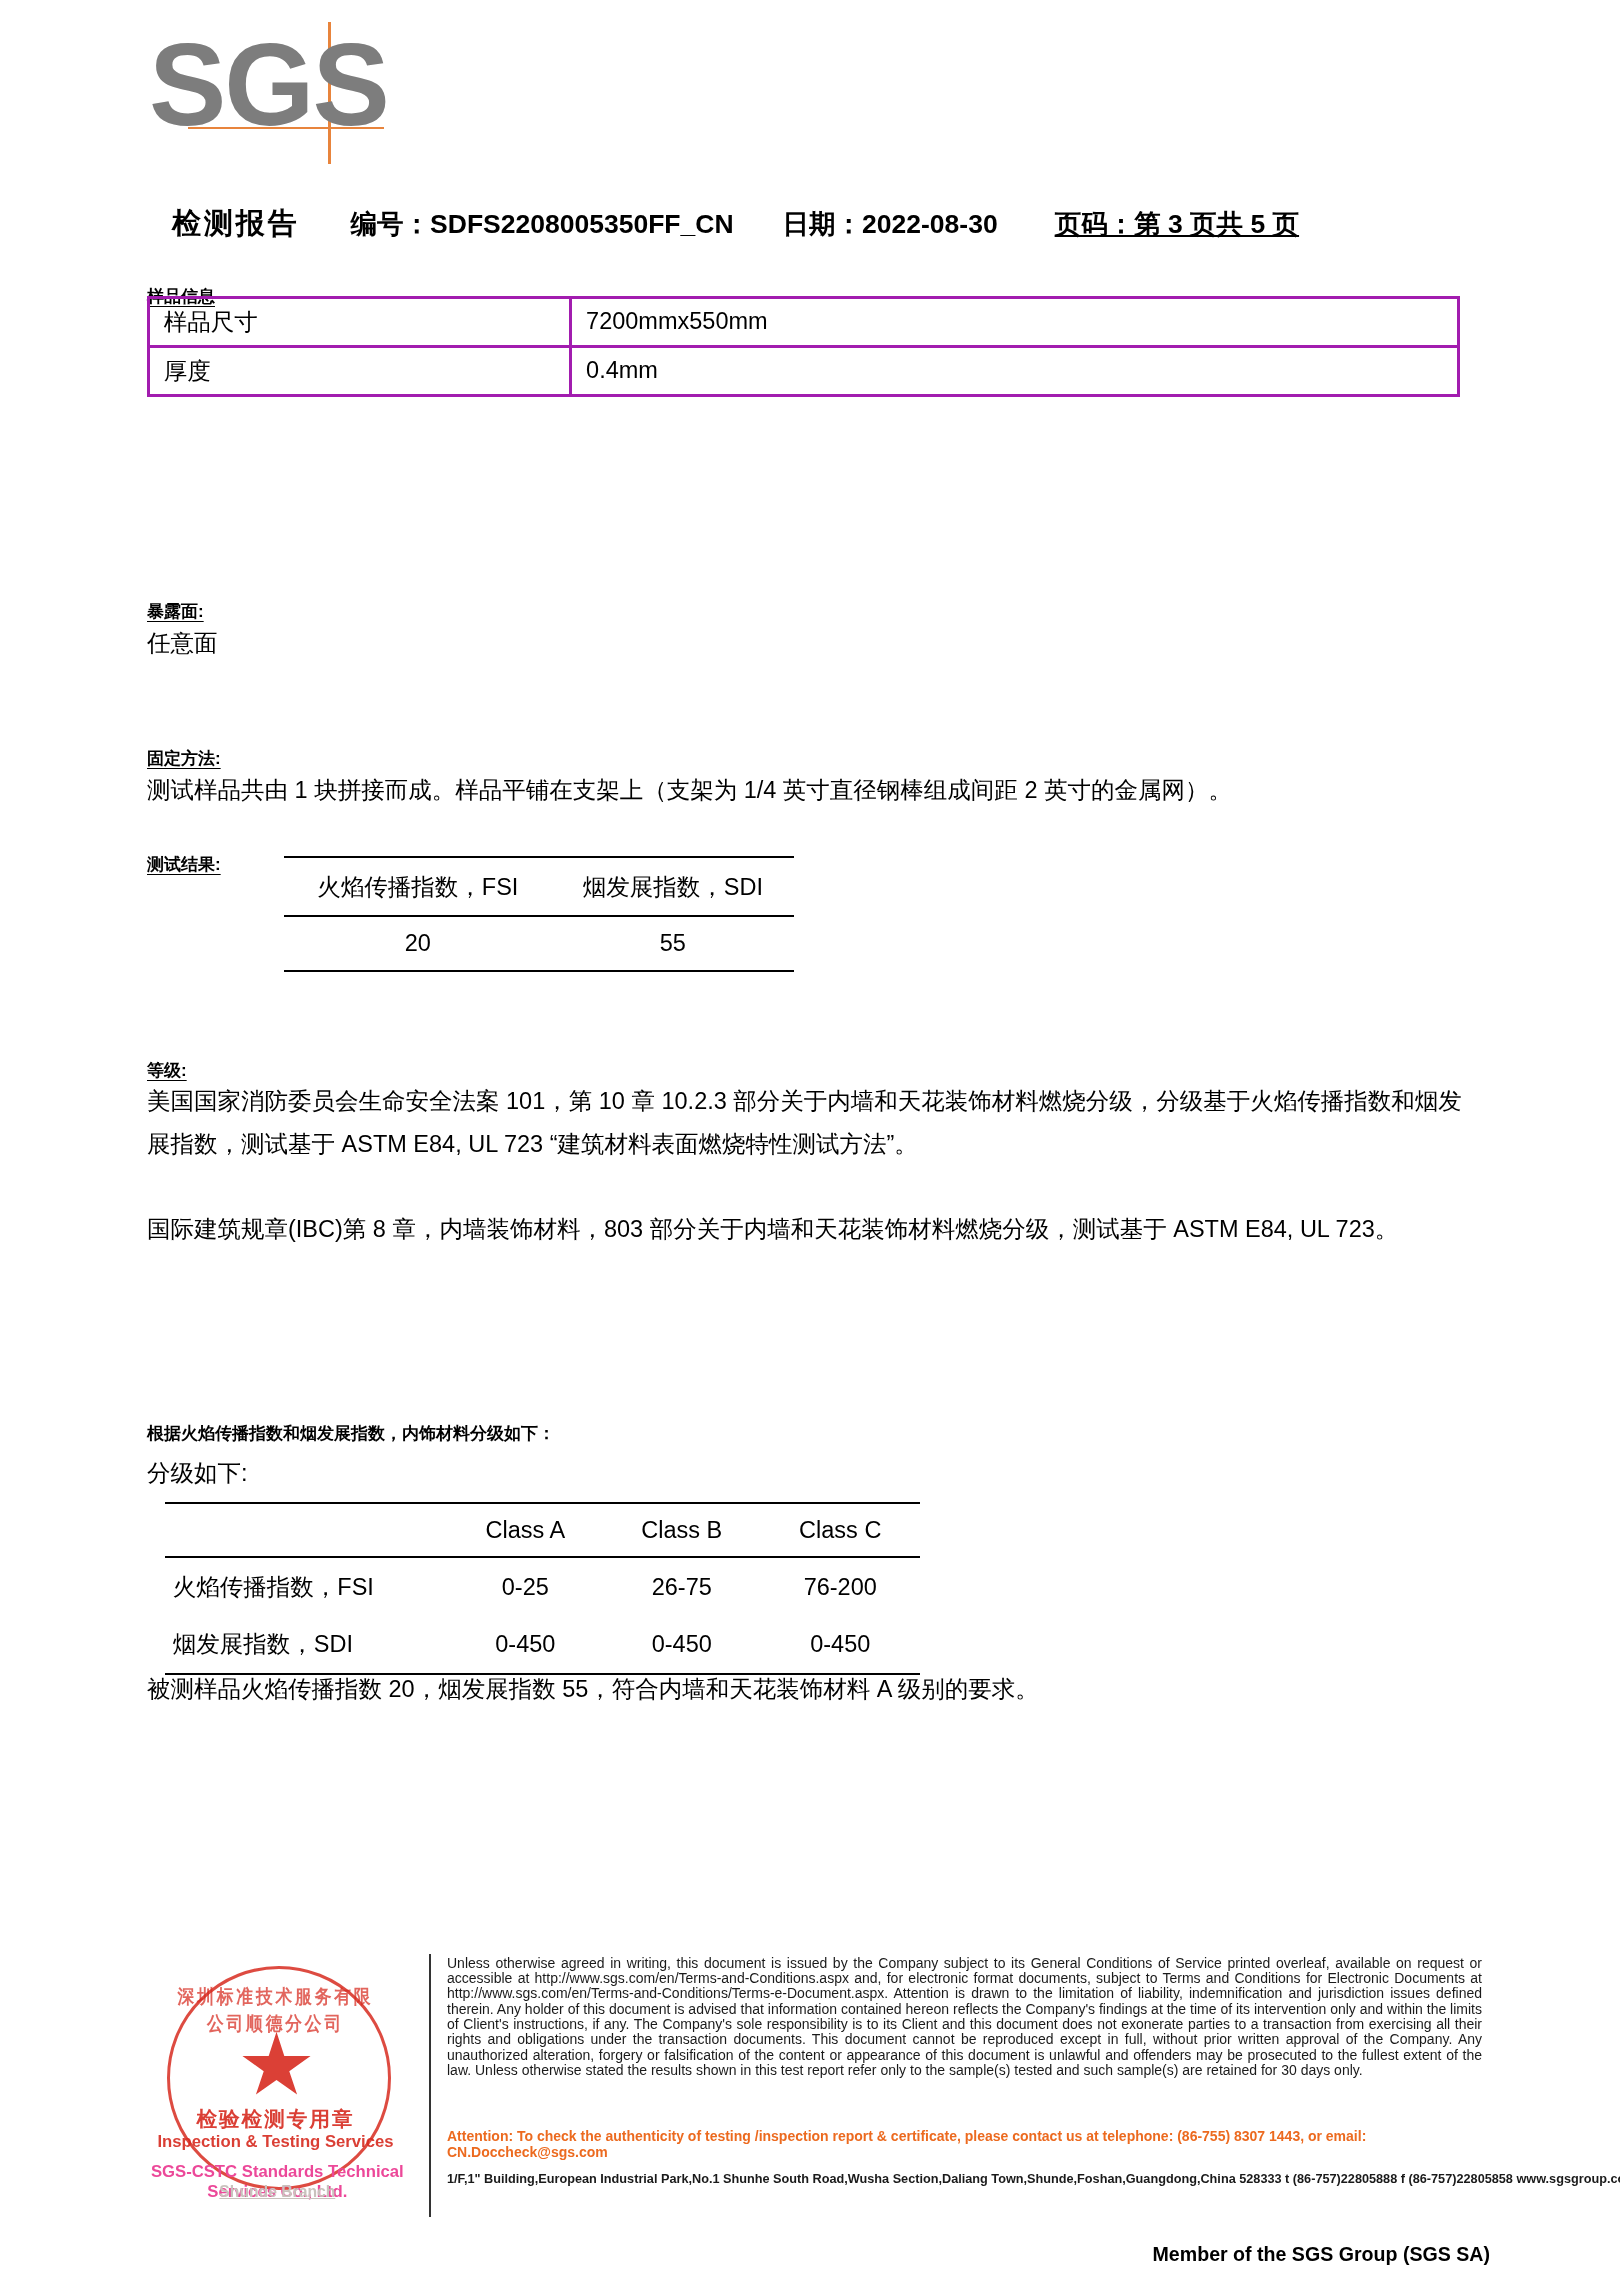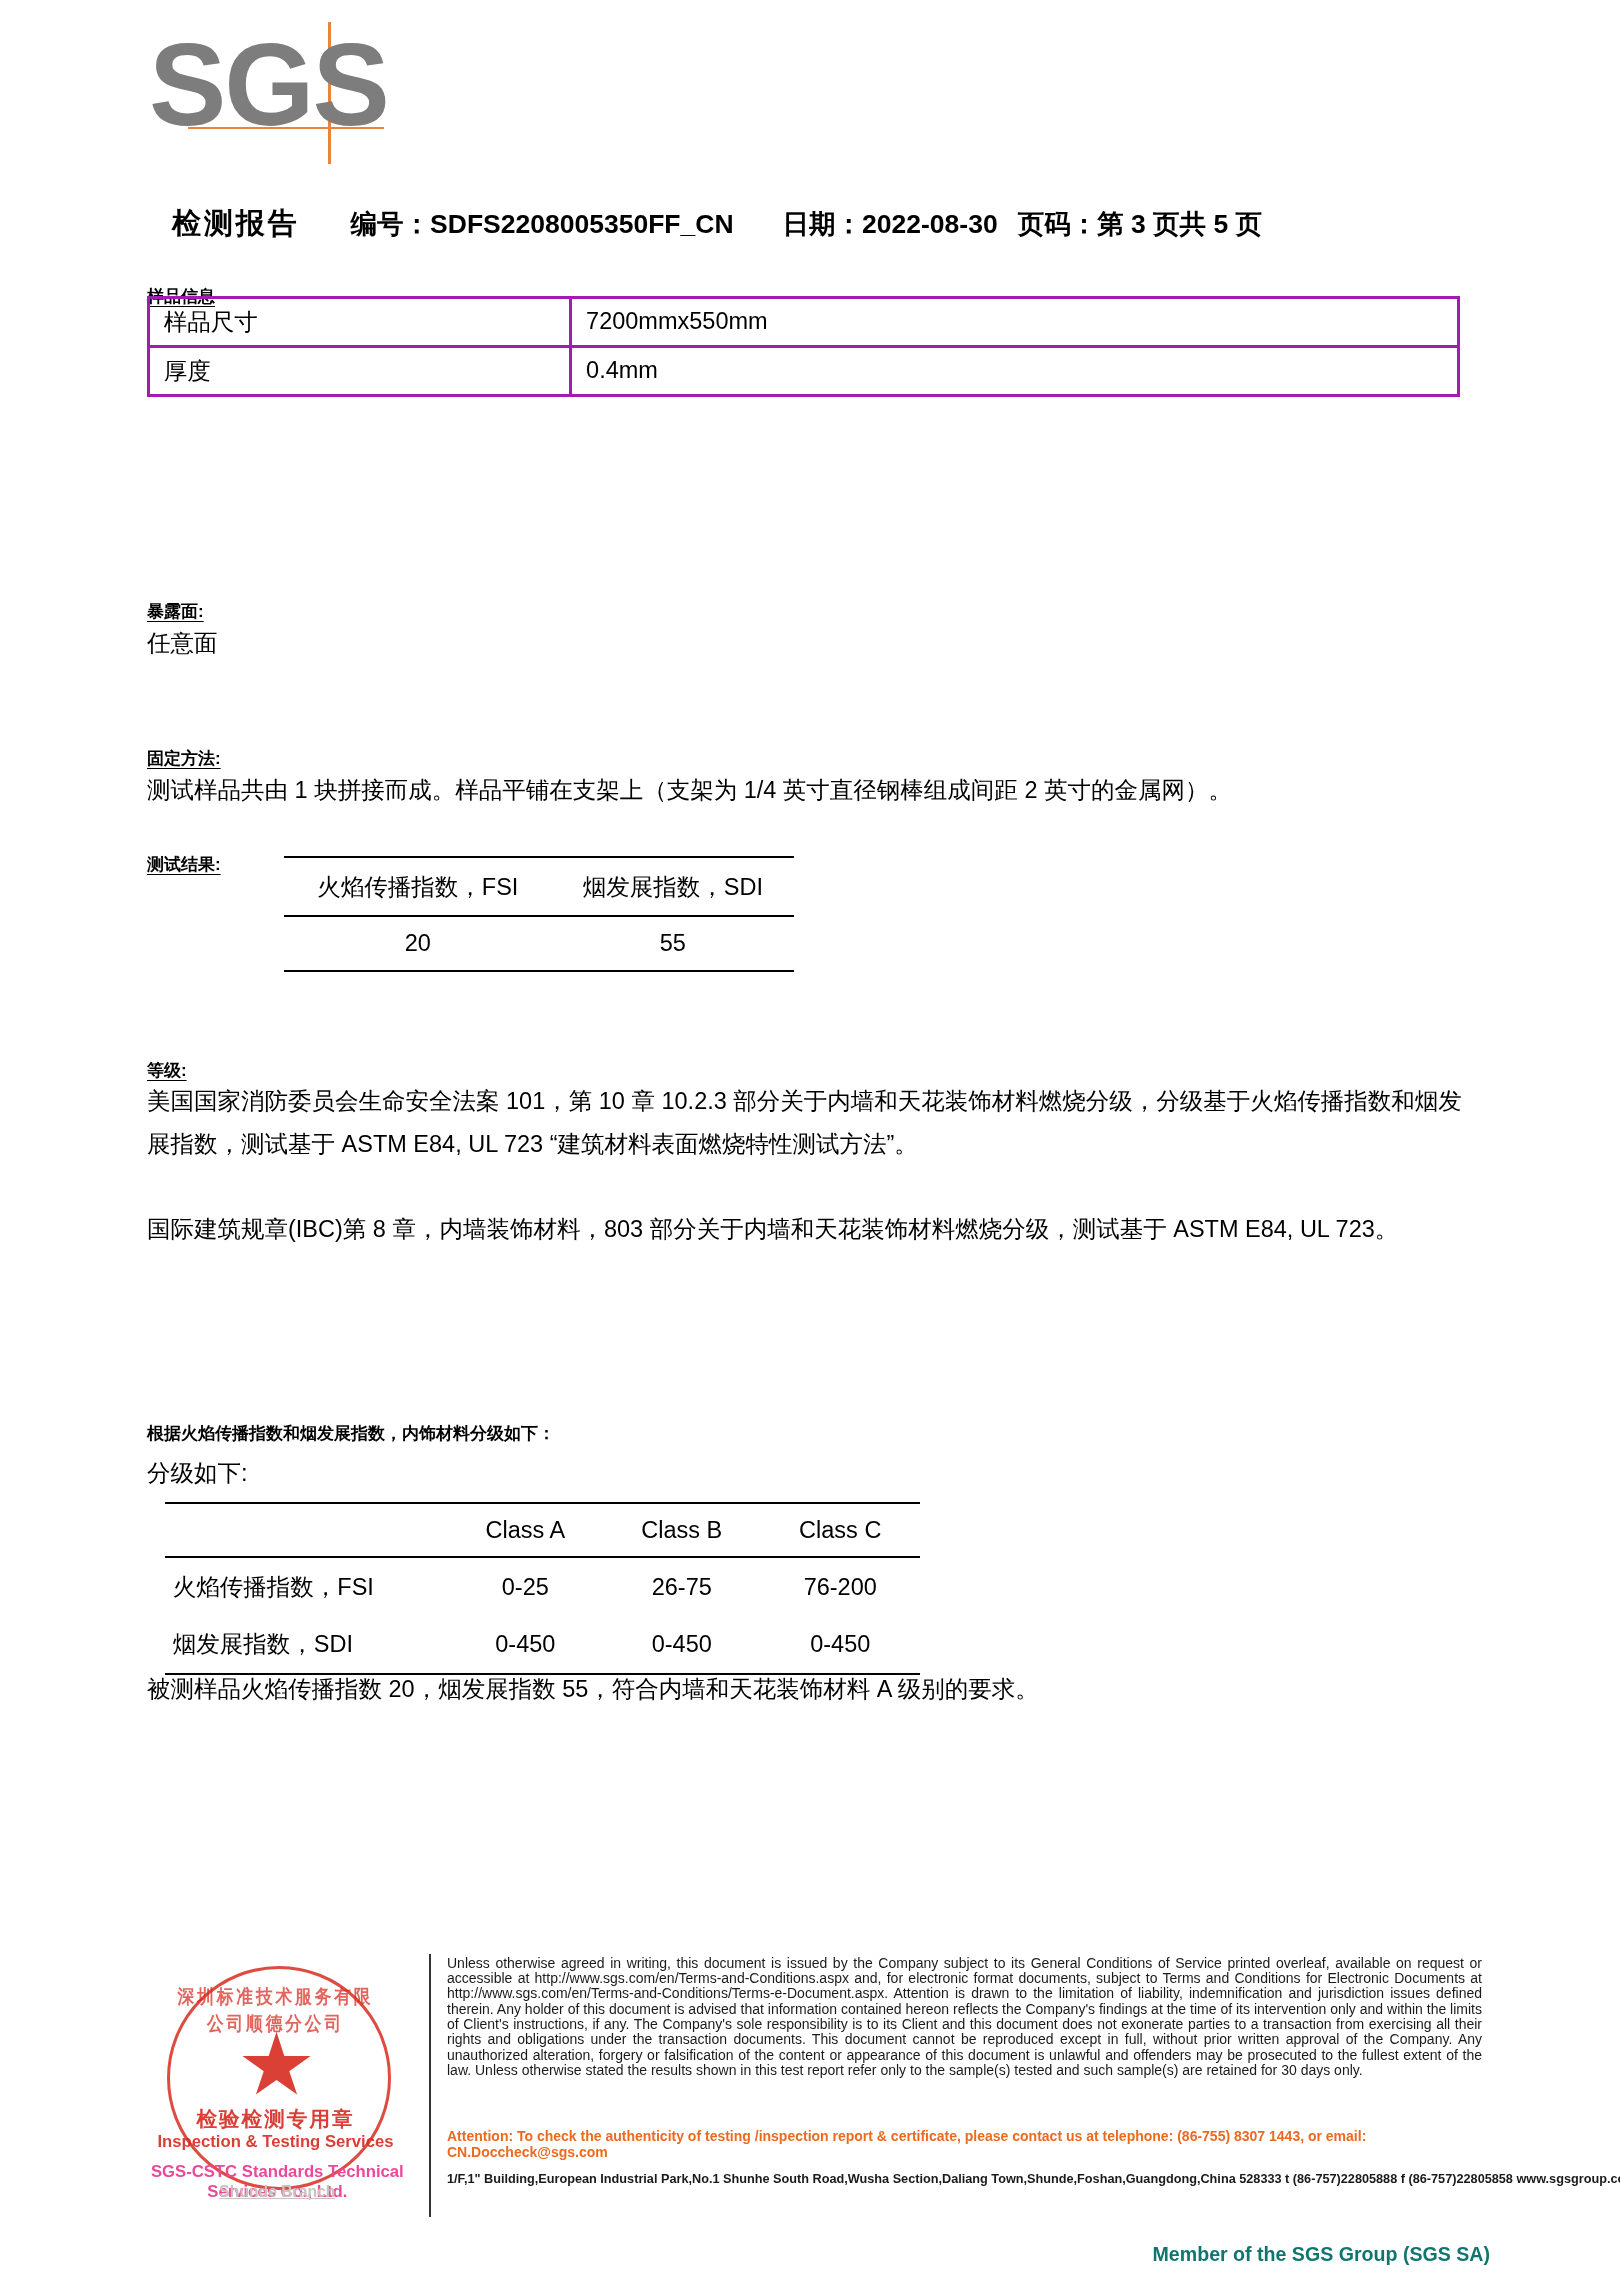--- a/index.html
+++ b/index.html
@@ -66,21 +66,21 @@
     align-items: baseline;
     font-weight: bold;
     font-size: 26.5px;
   }
   .doc-header .title {
     font-size: 29px;
     letter-spacing: 2.9px;
   }
   .doc-header .meta-no { margin-left: 51px; }
   .doc-header .meta-date { margin-left: 49px; }
-  .doc-header .meta-page { margin-left: 20px; }
+  .doc-header .meta-page { margin-left: 57px; text-decoration: underline; }
 
   
   .sec-head {
     position: absolute;
     font-weight: bold;
     font-size: 17px;
     text-decoration: underline;
     text-underline-offset: 3.9px;
     margin-top: 32px;
   }
@@ -278,21 +278,21 @@
   .addr-en { top: 2172px; }
   .addr-cn { top: 2201px; font-size: 13.7px; }
   .member {
     position: absolute;
     left: 0;
     top: 2243px;
     width: 1490px;
     text-align: right;
     font-size: 19.6px;
     font-weight: bold;
-    color: #0f766e;
+    color: #000000;
   }
 </style>
 </head>
 <body>
 
 <div class="page">
 
   <div class="logo-wrap">
     <div class="logo-vline"></div>
     <div class="logo-hline"></div>

